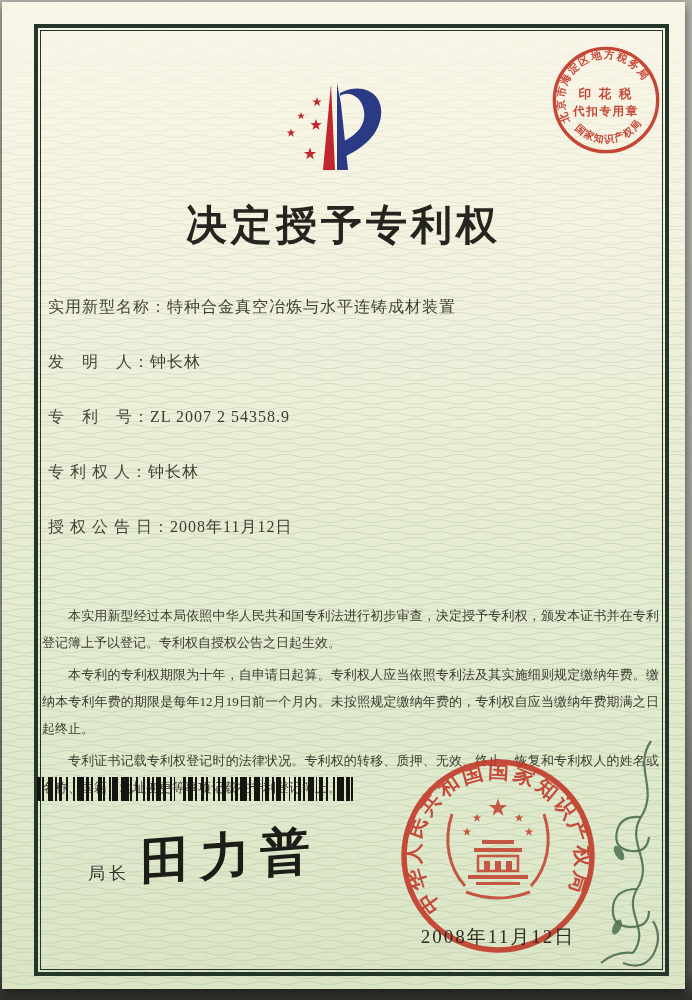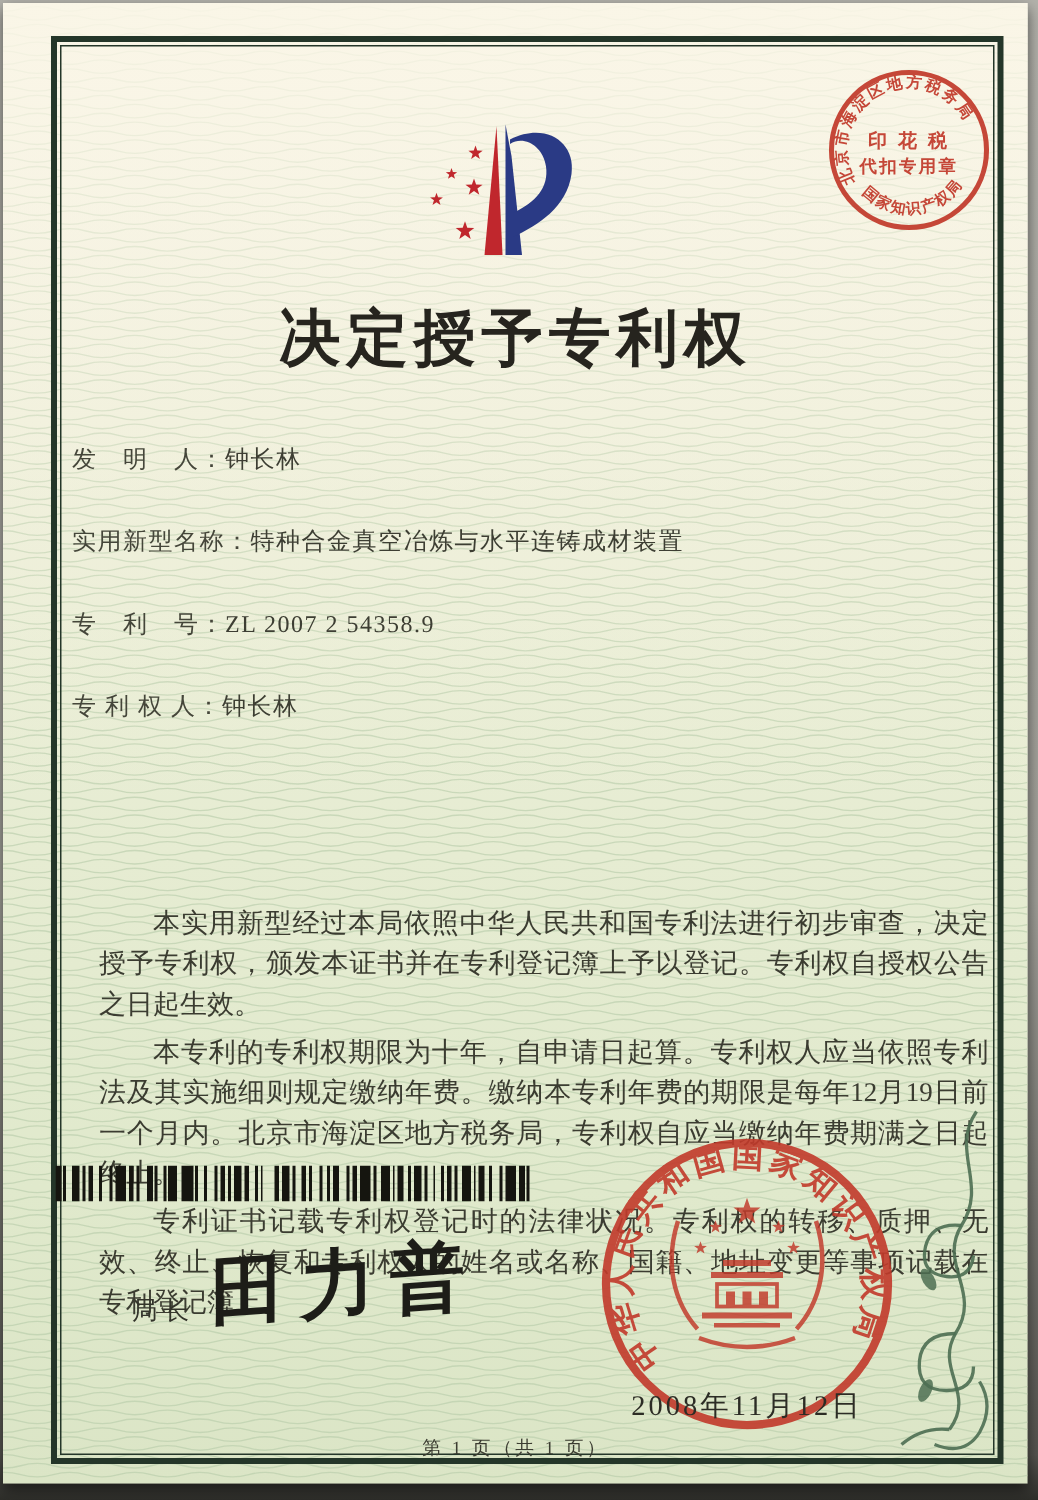--- a/index.html
+++ b/index.html
@@ -21,21 +21,21 @@
   }
   .frame{position:absolute;left:32px;top:22px;right:16px;bottom:13px;border:4px solid var(--border-green,#243629);}
   .frame::after{content:"";position:absolute;inset:2px;border:1px solid var(--border-green,#243629);}
   .cert-no{position:absolute;left:46px;top:90px;font-size:15px;letter-spacing:3px;color:#3f4036;}
   .title{position:absolute;left:0;right:0;top:196px;text-align:center;font-size:41px;font-weight:bold;letter-spacing:4px;color:#26241e;}
   .fields{position:absolute;left:46px;top:294px;right:40px;}
   .field{font-size:16px;line-height:22px;margin-bottom:33px;color:#45463a;letter-spacing:1px;white-space:nowrap;}
   .field .lab{color:#45463a;}
   .field .val{color:#3d3e33;}
   .body-text{position:absolute;left:40px;right:26px;top:600px;color:#3b3c31;}
-  .body-text p{margin:0 0 5px 0;font-size:18px;line-height:27px;text-align:justify;text-indent:2em;padding-left:24px;}
+  .body-text p{margin:0 0 5px 0;font-size:13px;line-height:27px;text-align:justify;text-indent:2em;}
   .barcode{position:absolute;left:35px;top:775px;width:326px;height:24px;font-size:0;white-space:nowrap;overflow:hidden;}
   .barcode span{display:inline-block;height:100%;vertical-align:top;}
   .barcode .b{background:#15150f;}
   .signer-title{position:absolute;left:86px;top:860px;font-size:17px;letter-spacing:4px;color:#33342b;}
   .signature{
     position:absolute;left:138px;top:820px;width:200px;font-size:50px;font-weight:bold;color:#1d1d18;
     letter-spacing:10px;transform:rotate(-4deg) skewX(-4deg);white-space:nowrap;
   }
   .issue-date{position:absolute;left:396px;top:922px;width:200px;text-align:center;font-size:19px;letter-spacing:2px;color:#2c2c25;z-index:6;}
   .page-footer{position:absolute;left:0;right:0;top:955px;text-align:center;font-size:12.5px;letter-spacing:2px;color:#3b3c31;}
@@ -88,36 +88,39 @@
       <textPath href="#taxBot" startOffset="24">国家知识产权局</textPath>
     </text>
     <text class="seal-text" x="55" y="53" font-size="12" letter-spacing="2" text-anchor="middle">印 花 税</text>
     <text class="seal-text" x="55" y="69" font-size="11" letter-spacing="1.5" text-anchor="middle">代扣专用章</text>
   </svg>
 
   <div class="title">决定授予专利权</div>
 
   <div class="fields">
     <div class="field">
-      <span class="lab">发　明　人：</span><span class="val">钟长林</span>
+      <span class="lab">实用新型名称：</span><span class="val">特种合金真空冶炼与水平连铸成材装置</span>
     </div>
     <div class="field">
-      <span class="lab">实用新型名称：</span><span class="val">特种合金真空冶炼与水平连铸成材装置</span>
+      <span class="lab">发　明　人：</span><span class="val">钟长林</span>
     </div>
     <div class="field">
       <span class="lab">专　利　号：</span><span class="val">ZL 2007 2 54358.9</span>
     </div>
     <div class="field">
       <span class="lab">专 利 权 人：</span><span class="val">钟长林</span>
     </div>
+    <div class="field">
+      <span class="lab">授 权 公 告 日：</span><span class="val">2008年11月12日</span>
+    </div>
   </div>
 
   <div class="body-text">
     <p>本实用新型经过本局依照中华人民共和国专利法进行初步审查，决定授予专利权，颁发本证书并在专利登记簿上予以登记。专利权自授权公告之日起生效。</p>
-    <p>本专利的专利权期限为十年，自申请日起算。专利权人应当依照专利法及其实施细则规定缴纳年费。缴纳本专利年费的期限是每年12月19日前一个月内。北京市海淀区地方税务局，专利权自应当缴纳年费期满之日起终止。</p>
+    <p>本专利的专利权期限为十年，自申请日起算。专利权人应当依照专利法及其实施细则规定缴纳年费。缴纳本专利年费的期限是每年12月19日前一个月内。未按照规定缴纳年费的，专利权自应当缴纳年费期满之日起终止。</p>
     <p>专利证书记载专利权登记时的法律状况。专利权的转移、质押、无效、终止、恢复和专利权人的姓名或名称、国籍、地址变更等事项记载在专利登记簿上。</p>
   </div>
 
   <div class="barcode" id="barcode"><span class="b" style="width: 3.6px;"></span><span style="width: 1.8px;"></span><span class="b" style="width: 1.8px;"></span><span style="width: 3.6px;"></span><span class="b" style="width: 5.4px;"></span><span style="width: 1.8px;"></span><span class="b" style="width: 1.8px;"></span><span style="width: 1.8px;"></span><span class="b" style="width: 3.6px;"></span><span style="width: 3.6px;"></span><span class="b" style="width: 1.8px;"></span><span style="width: 5.4px;"></span><span class="b" style="width: 1.8px;"></span><span style="width: 1.8px;"></span><span class="b" style="width: 7.2px;"></span><span style="width: 1.8px;"></span><span class="b" style="width: 3.6px;"></span><span style="width: 1.8px;"></span><span class="b" style="width: 1.8px;"></span><span style="width: 5.4px;"></span><span class="b" style="width: 3.6px;"></span><span style="width: 1.8px;"></span><span class="b" style="width: 1.8px;"></span><span style="width: 3.6px;"></span><span class="b" style="width: 1.8px;"></span><span style="width: 1.8px;"></span><span class="b" style="width: 5.4px;"></span><span style="width: 3.6px;"></span><span class="b" style="width: 7.2px;"></span><span style="width: 1.8px;"></span><span class="b" style="width: 1.8px;"></span><span style="width: 3.6px;"></span><span class="b" style="width: 1.8px;"></span><span style="width: 5.4px;"></span><span class="b" style="width: 1.8px;"></span><span style="width: 1.8px;"></span><span class="b" style="width: 3.6px;"></span><span style="width: 1.8px;"></span><span class="b" style="width: 1.8px;"></span><span style="width: 1.8px;"></span><span class="b" style="width: 5.4px;"></span><span style="width: 1.8px;"></span><span class="b" style="width: 3.6px;"></span><span style="width: 3.6px;"></span><span class="b" style="width: 1.8px;"></span><span style="width: 1.8px;"></span><span class="b" style="width: 1.8px;"></span><span style="width: 7.2px;"></span><span class="b" style="width: 3.6px;"></span><span style="width: 1.8px;"></span><span class="b" style="width: 5.4px;"></span><span style="width: 1.8px;"></span><span class="b" style="width: 1.8px;"></span><span style="width: 3.6px;"></span><span class="b" style="width: 3.6px;"></span><span style="width: 1.8px;"></span><span class="b" style="width: 1.8px;"></span><span style="width: 5.4px;"></span><span class="b" style="width: 1.8px;"></span><span style="width: 3.6px;"></span><span class="b" style="width: 1.8px;"></span><span style="width: 1.8px;"></span><span class="b" style="width: 3.6px;"></span><span style="width: 5.4px;"></span><span class="b" style="width: 1.8px;"></span><span style="width: 1.8px;"></span><span class="b" style="width: 3.6px;"></span><span style="width: 1.8px;"></span><span class="b" style="width: 7.2px;"></span><span style="width: 1.8px;"></span><span class="b" style="width: 1.8px;"></span><span style="width: 3.6px;"></span><span class="b" style="width: 5.4px;"></span><span style="width: 1.8px;"></span><span class="b" style="width: 1.8px;"></span><span style="width: 1.8px;"></span><span class="b" style="width: 3.6px;"></span><span style="width: 3.6px;"></span><span class="b" style="width: 1.8px;"></span><span style="width: 1.8px;"></span><span class="b" style="width: 5.4px;"></span><span style="width: 1.8px;"></span><span class="b" style="width: 1.8px;"></span><span style="width: 3.6px;"></span><span class="b" style="width: 1.8px;"></span><span style="width: 3.6px;"></span><span class="b" style="width: 1.8px;"></span><span style="width: 1.8px;"></span><span class="b" style="width: 3.6px;"></span><span style="width: 1.8px;"></span><span class="b" style="width: 1.8px;"></span><span style="width: 3.6px;"></span><span class="b" style="width: 5.4px;"></span><span style="width: 1.8px;"></span><span class="b" style="width: 1.8px;"></span><span style="width: 1.8px;"></span><span class="b" style="width: 3.6px;"></span><span style="width: 3.6px;"></span><span class="b" style="width: 1.8px;"></span><span style="width: 5.4px;"></span><span class="b" style="width: 1.8px;"></span><span style="width: 1.8px;"></span><span class="b" style="width: 7.2px;"></span><span style="width: 1.8px;"></span><span class="b" style="width: 3.6px;"></span><span style="width: 1.8px;"></span><span class="b" style="width: 1.8px;"></span><span style="width: 5.4px;"></span></div>
 
   <div class="signer-title">局长</div>
   <div class="signature">田力普</div>
 
   <svg class="office-seal" width="200" height="200" viewBox="0 0 200 200">
     <circle class="seal-stroke" cx="100" cy="100" r="94" stroke-width="5.5"></circle>
@@ -140,21 +143,20 @@
       <rect class="seal-fill" x="70" y="119" width="60" height="4"></rect>
       <rect class="seal-fill" x="78" y="126" width="44" height="3"></rect>
       <path class="seal-stroke" stroke-width="3" d="M54,58 C45,86 51,112 67,130"></path>
       <path class="seal-stroke" stroke-width="3" d="M146,58 C155,86 149,112 133,130"></path>
       <path class="seal-stroke" stroke-width="3" d="M68,136 q32,12 64,0"></path>
     </g>
   </svg>
 
   <div class="issue-date">2008年11月12日</div>
 
-  <div class="page-footer">第 1 页（共 1 页）</div>
 
   <svg class="flourish" width="82" height="232" viewBox="0 0 82 232">
     <path d="M70,4 C52,30 78,52 60,80 C44,106 74,124 56,152 C42,176 70,192 52,216"></path>
     <path d="M60,80 q-20,-2 -24,14 q-4,18 14,20 q16,2 18,-14"></path>
     <path d="M56,152 q-22,0 -24,18 q-2,20 18,20 q18,0 18,-16"></path>
     <path d="M52,216 q-18,-2 -32,10"></path>
     <path d="M72,184 q10,16 0,34 q-10,16 -30,8"></path>
     <ellipse cx="38" cy="116" rx="4" ry="8" transform="rotate(-30 38 116)"></ellipse>
     <ellipse cx="36" cy="190" rx="4" ry="8" transform="rotate(25 36 190)"></ellipse>
   </svg>

